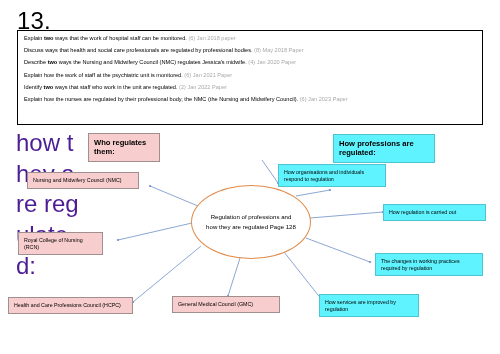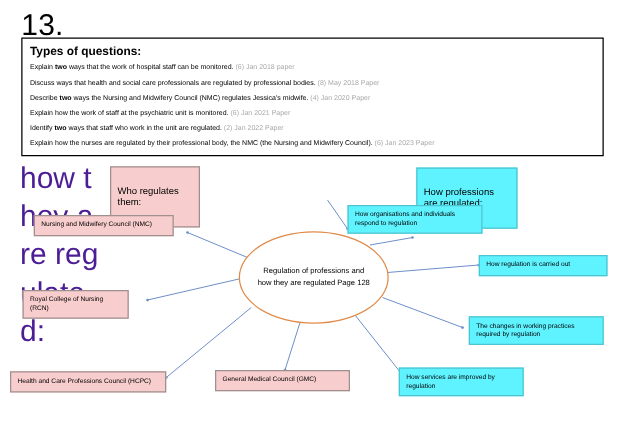--- a/index.html
+++ b/index.html
@@ -86,23 +86,23 @@
     background: #f8cdcd;
     border: 1px solid #9f8f8f;
     color: #000000;
   }
   .node-cyan {
     background: #5ff3ff;
     border: 1px solid #4fc3cf;
     color: #000000;
   }
   .node-head {
-    font-weight: normal;
+    font-weight: bold;
     font-size: 7.6px;
-    padding: 14px 5px;
+    padding: 4px 5px;
   }
   .node-body {
     font-size: 5.3px;
     padding: 4px 5px;
   }
 
   
   .center-ellipse {
     position: absolute;
     left: 191px;
@@ -137,21 +137,20 @@
   }
 </style>
 </head>
 <body>
 
 <div id="slide">
 
   <div class="slide-number">13.</div>
 
   <div class="questions-panel">
-    <div class="questions-title">Types of questions:</div>
     <div id="q-list">
         <div class="q-item"><span>Explain </span><b>two</b><span> ways that the work of hospital staff can be monitored. </span><span class="q-ref">(6) Jan 2018 paper</span></div>
         <div class="q-item"><span>Discuss ways that health and social care professionals are regulated by professional bodies. </span><span></span><span class="q-ref">(8) May 2018 Paper</span></div>
         <div class="q-item"><span>Describe </span><b>two</b><span> ways the Nursing and Midwifery Council (NMC) regulates Jessica's midwife. </span><span class="q-ref">(4) Jan 2020 Paper</span></div>
         <div class="q-item"><span>Explain how the work of staff at the psychiatric unit is monitored. </span><span></span><span class="q-ref">(6) Jan 2021 Paper</span></div>
         <div class="q-item"><span>Identify </span><b>two</b><span> ways that staff who work in the unit are regulated. </span><span class="q-ref">(2) Jan 2022 Paper</span></div>
         <div class="q-item"><span>Explain how the nurses are regulated by their professional body, the NMC (the Nursing and Midwifery Council). </span><span></span><span class="q-ref">(6) Jan 2023 Paper</span></div>
       </div>
   </div>
 
@@ -177,21 +176,21 @@
       <circle cx="322" cy="300" r="1.1"></circle>
       <circle cx="370" cy="262" r="1.1"></circle>
       <circle cx="383" cy="212" r="1.1"></circle>
       <circle cx="330" cy="190" r="1.1"></circle>
       <circle cx="278" cy="183" r="1.1"></circle>
     </g>
   </svg>
 
   <div class="node node-pink node-head" style="left:88px; top:133px; width:72px;">Who regulates them:</div>
 
-  <div class="node node-cyan node-head" style="left:333px; top:134px; width:81px;">How professions are regulated:</div>
+  <div class="node node-cyan node-head" style="left:333px; top:134px; width:102px;">How professions are regulated:</div>
 
   <div class="node node-pink node-body" style="left:27px; top:172px; width:112px;">Nursing and Midwifery Council (NMC)</div>
 
   <div class="node node-pink node-body" style="left:18px; top:232px; width:85px;">Royal College of Nursing (RCN)</div>
 
   <div class="node node-pink node-body" style="left:8px; top:297px; width:125px;">Health and Care Professions Council (HCPC)</div>
 
   <div class="node node-pink node-body" style="left:172px; top:296px; width:108px;">General Medical Council (GMC)</div>
 
   <div class="node node-cyan node-body" style="left:278px; top:164px; width:108px;">How organisations and individuals respond to regulation</div>

